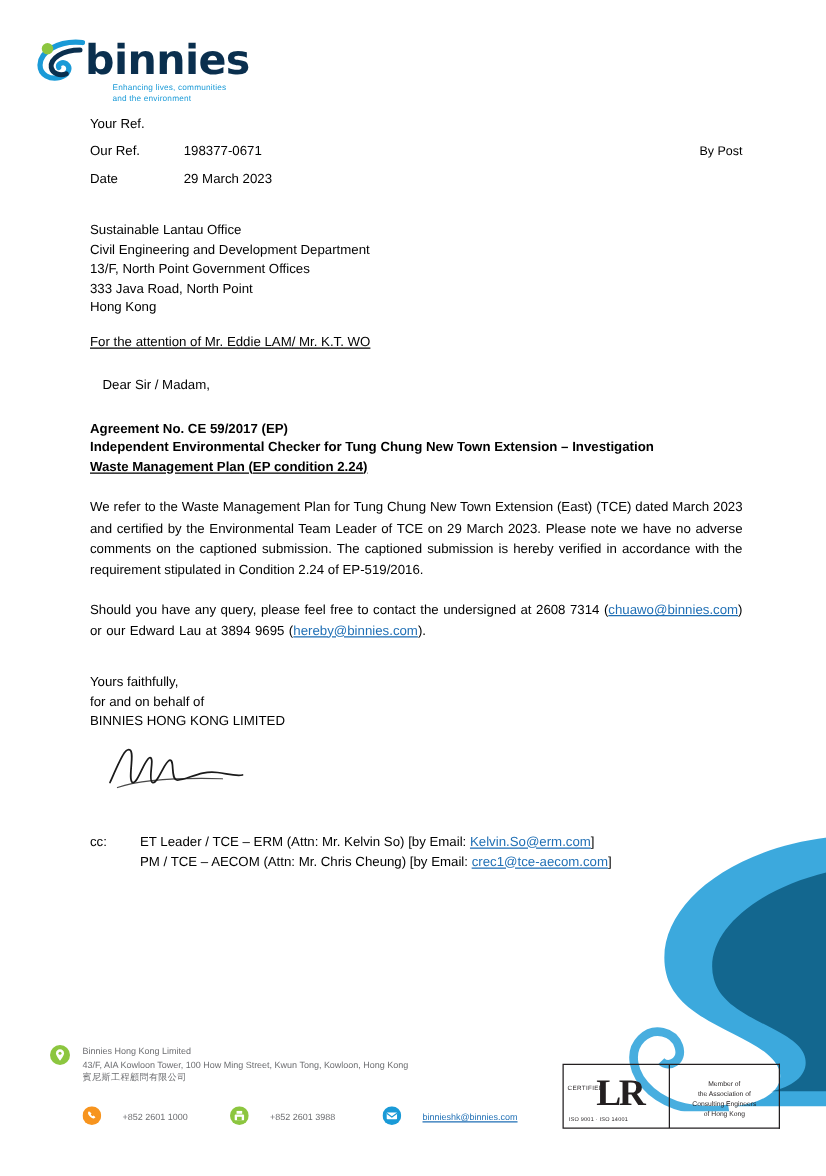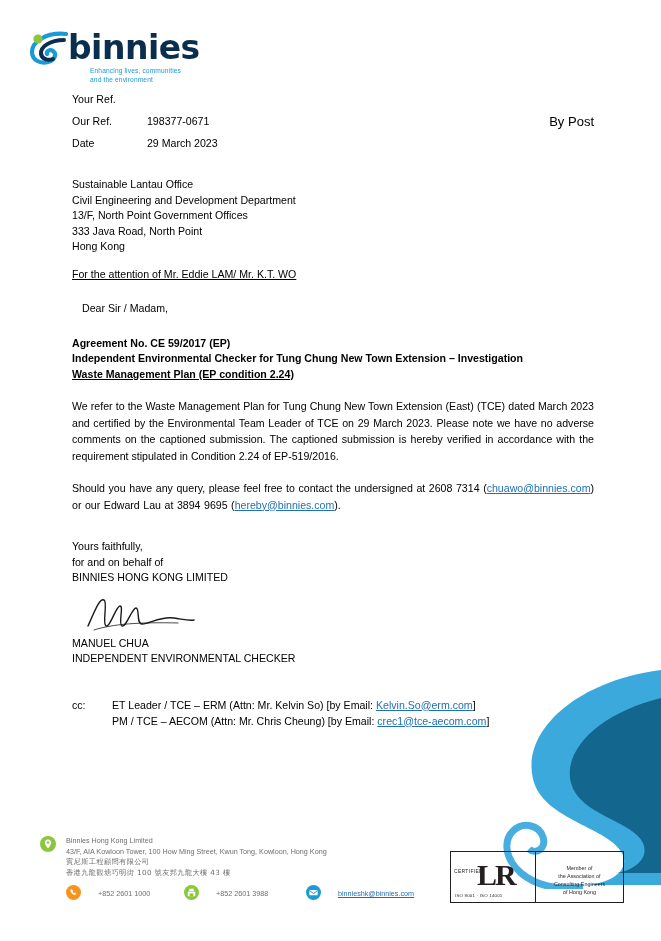--- a/index.html
+++ b/index.html
@@ -73,21 +73,21 @@
     height: 22px;
   }
   .lbl {
     display: inline-block;
     width: 60px;
   }
   .by-post {
     position: absolute;
     right: 0;
     top: 22px;
-    font-size: 13px;
+    font-size: 10px;
   }
   .gap-md { height: 19px; }
 
   .addr div { line-height: 15.5px; }
 
   .attn {
     text-decoration: underline;
     margin-top: 12px;
     display: block;
   }
@@ -340,24 +340,20 @@
       <div>BINNIES HONG KONG LIMITED</div>
     </div>
 
     <div class="signature">
       <svg viewBox="0 0 120 46" width="120" height="46">
         <path d="M6 36 C14 18 18 8 22 10 C26 12 20 34 24 36 C28 38 34 16 38 16 C42 16 36 34 40 36 C44 38 50 18 54 18 C58 18 54 34 60 34 C68 34 78 26 92 28 C100 29 106 31 112 30" fill="none" stroke="#1a1a1a" stroke-width="1.4" stroke-linecap="round"></path>
         <path d="M12 40 C30 34 58 32 96 33" fill="none" stroke="#1a1a1a" stroke-width="1" stroke-linecap="round" opacity="0.8"></path>
       </svg>
     </div>
 
-    <div class="sig-name">
-      <div>MANUEL CHUA</div>
-      <div>INDEPENDENT ENVIRONMENTAL CHECKER</div>
-    </div>
 
     <div class="cc">
       <span class="cc-lab">cc:</span>
       <div class="cc-items">
         <div><span>ET Leader / TCE – ERM (Attn: Mr. Kelvin So) [by Email: </span><a class="lnk" href="#">Kelvin.So@erm.com</a><span>]</span></div>
         <div><span>PM / TCE – AECOM (Attn: Mr. Chris Cheung) [by Email: </span><a class="lnk" href="#">crec1@tce-aecom.com</a><span>]</span></div>
       </div>
     </div>
 
   </div>
@@ -367,21 +363,20 @@
     <div class="footer-inner">
       <div class="f-row">
         <svg class="f-icon" viewBox="0 0 16 16">
           <circle cx="8" cy="8" r="8" fill="#8cc63f"></circle>
           <path d="M8 3.4 C6.1 3.4 4.8 4.8 4.8 6.5 C4.8 8.8 8 12.4 8 12.4 C8 12.4 11.2 8.8 11.2 6.5 C11.2 4.8 9.9 3.4 8 3.4 Z" fill="#ffffff"></path>
           <circle cx="8" cy="6.5" r="1.2" fill="#8cc63f"></circle>
         </svg>
         <span class="f-text">Binnies Hong Kong Limited</span>
         <span class="f-text">43/F, AIA Kowloon Tower, 100 How Ming Street, Kwun Tong, Kowloon, Hong Kong</span>
         <span class="f-text cn">賓尼斯工程顧問有限公司</span>
-        <span class="f-text cn">香港九龍觀塘巧明街 100 號友邦九龍大樓 43 樓</span>
       </div>
     </div>
 
     <div class="contact-row">
       <div class="contact-item" style="left:0;">
         <svg class="ci-icon" viewBox="0 0 16 16">
           <circle cx="8" cy="8" r="8" fill="#f7941e"></circle>
           <path d="M5.2 4.4 C4.4 5.2 4.6 6.8 6 8.4 C7.4 10 9.2 10.9 10 10.3 L11.1 9.3 L9.5 7.9 L8.6 8.6 C8.1 8.4 7.4 7.8 7 7.1 L7.7 6.3 L6.3 4.7 Z" fill="#ffffff"></path>
         </svg>
         <span class="ci-text">+852 2601 1000</span>

